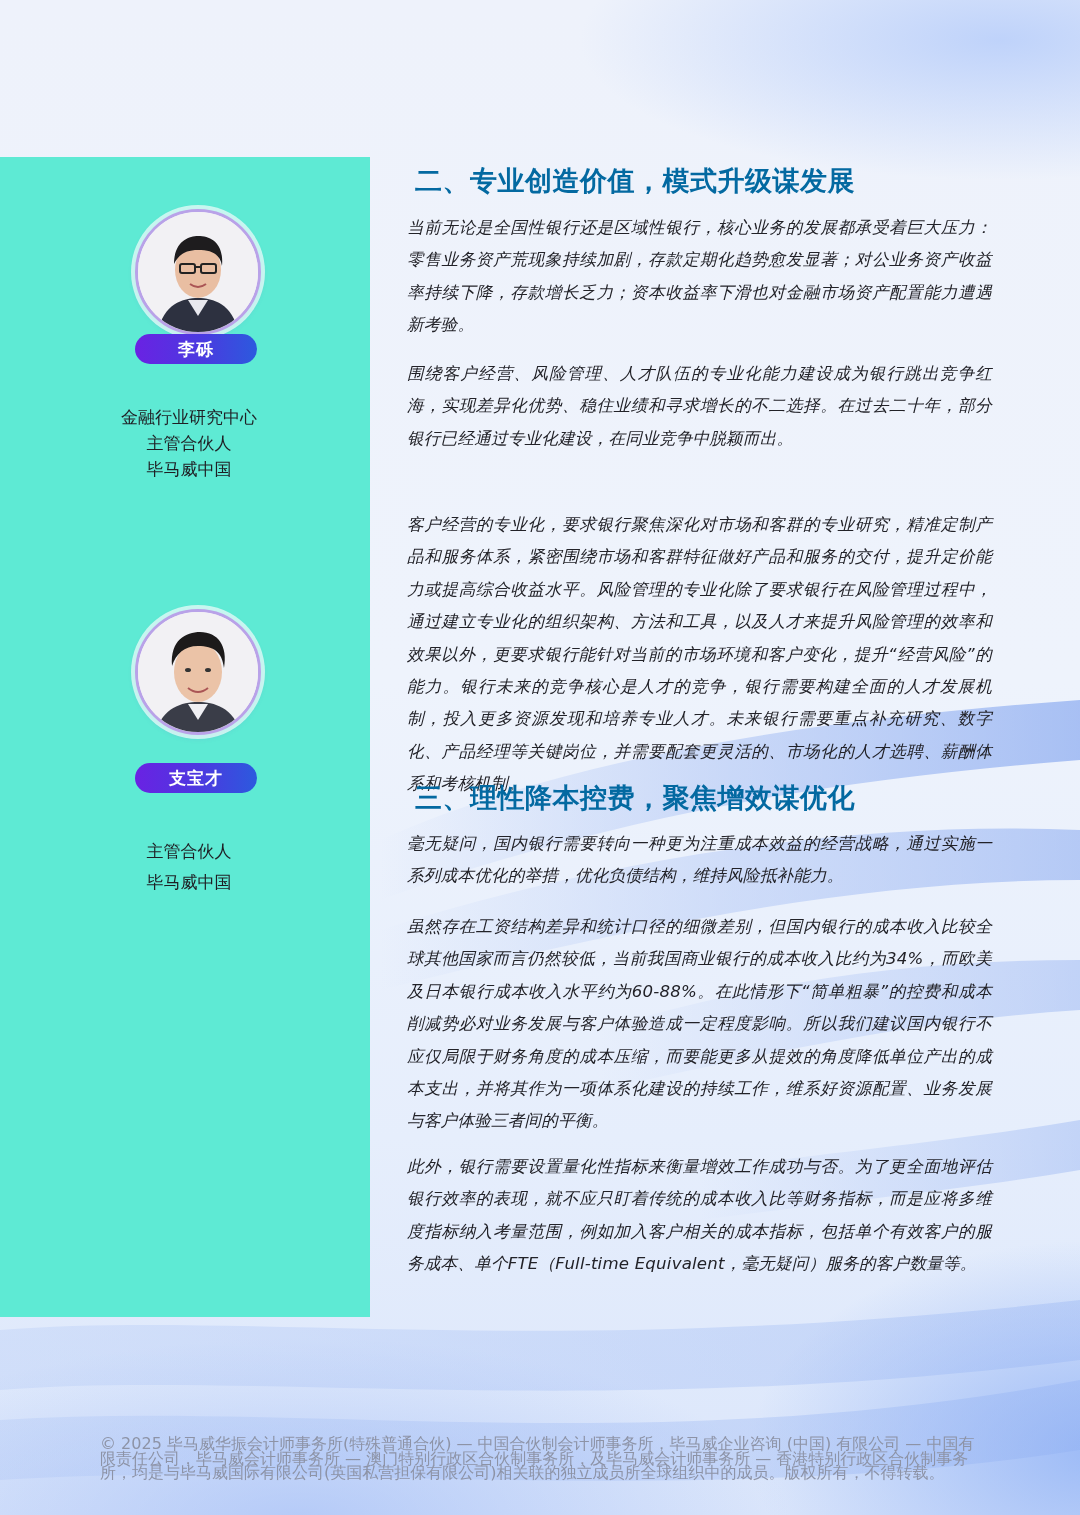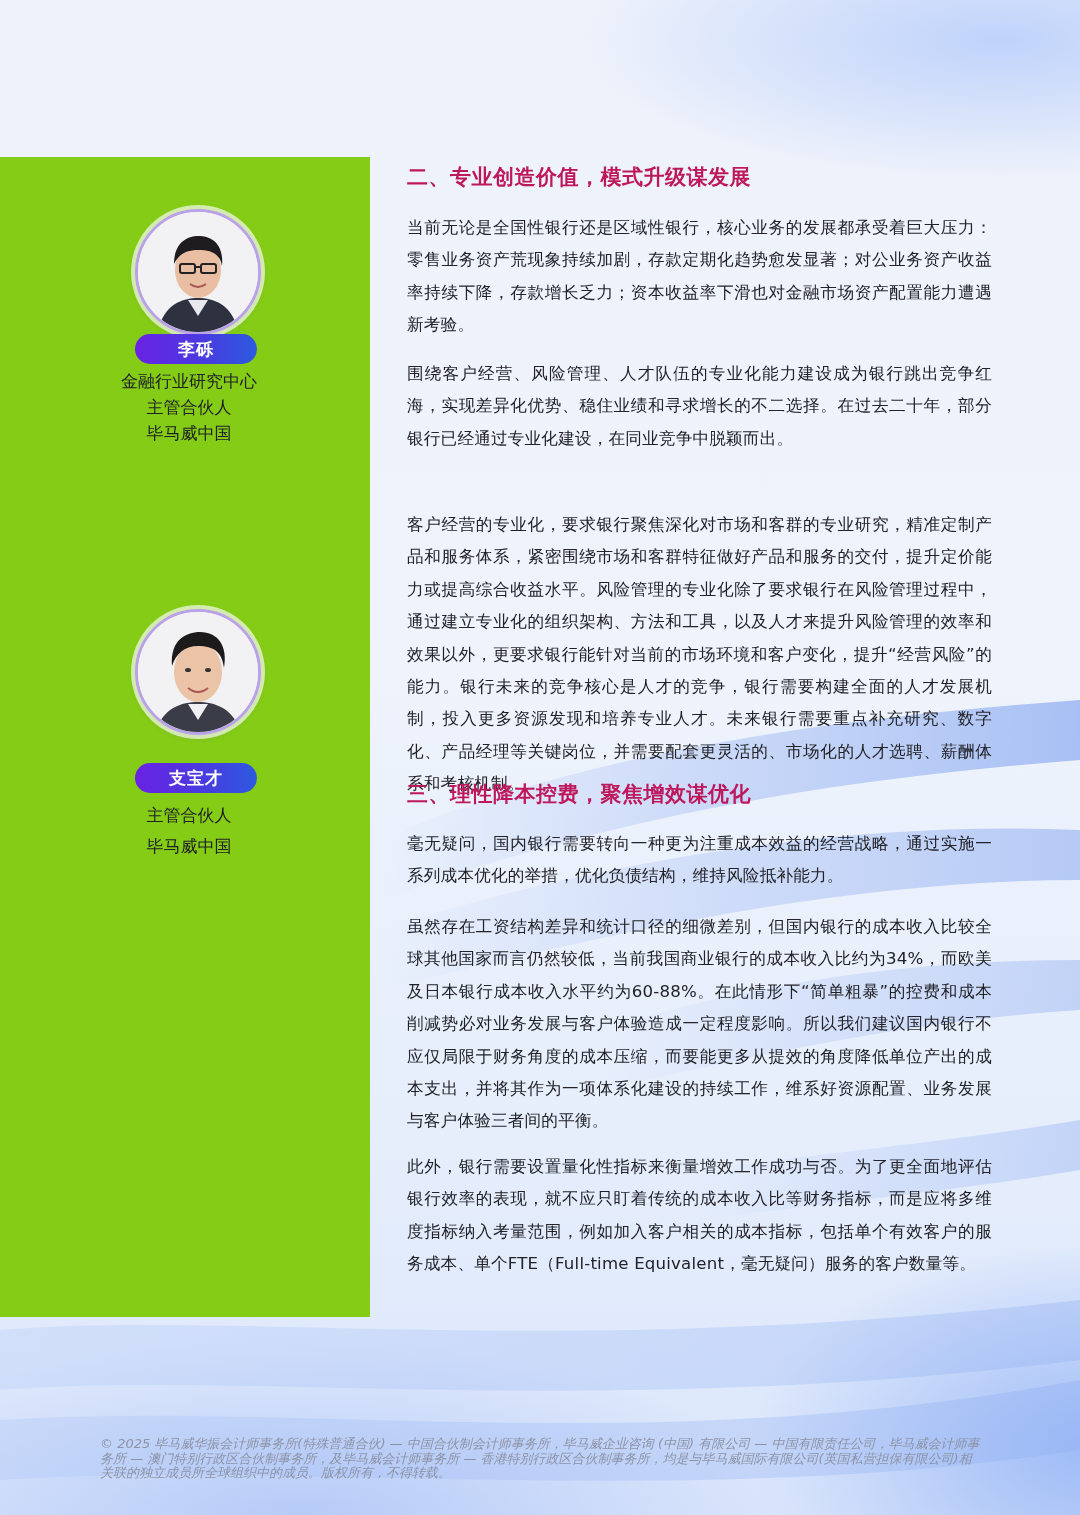--- a/index.html
+++ b/index.html
@@ -10,52 +10,52 @@
       radial-gradient(ellipse 600px 200px at 1000px 40px, rgba(175,200,250,0.75), rgba(175,200,250,0) 70%),
       radial-gradient(ellipse 500px 300px at 1100px 1450px, rgba(140,175,245,0.8), rgba(140,175,245,0) 70%),
       radial-gradient(ellipse 700px 260px at 300px 1520px, rgba(150,180,245,0.55), rgba(150,180,245,0) 70%),
       linear-gradient(180deg, #eef2fb 0%, #eef3fc 45%, #e6eefc 75%, #dbe6fb 100%);
   }
   .waves {
     position: absolute; left: 0; top: 0; width: 1080px; height: 1515px; pointer-events: none;
   }
   .sidebar {
     position: absolute; left: 0; top: 157px; width: 370px; height: 1160px;
-    background: #84cc16;
+    background: #5eead4;
   }
   .avatar {
     position: absolute; left: 135px; width: 120px; height: 120px; border-radius: 50%;
     background: #f5f3f8;
     border: 3px solid #b9a2e8;
     box-shadow: 0 0 0 4px rgba(255,255,255,0.65), 0 2px 6px rgba(120,80,200,0.25);
     overflow: hidden;
   }
   .avatar svg { display: block; }
   .name-pill {
     position: absolute; left: 135px; width: 122px; height: 30px; border-radius: 15px;
     background: linear-gradient(90deg, #6a22e3 0%, #4a3ae0 55%, #2c5ade 100%);
     color: #ffffff; font-weight: bold; font-size: 17px; line-height: 30px; text-align: center;
     letter-spacing: 1px;
   }
   .role {
     position: absolute; left: 0; width: 378px; text-align: center;
-    font-size: 17px; line-height: 27px; color: #1f1f24;
+    font-size: 17px; line-height: 27px; color: #1f1f24; margin-top: 36px;
   }
   .content { position: absolute; left: 407px; top: 0; width: 585px; }
   .h2 {
-    position: absolute; left: 0; font-size: 21px; font-weight: bold; color: #be185d;
+    position: absolute; left: 8px; font-size: 27px; font-weight: bold; color: #0369a1;
     letter-spacing: 0.5px; white-space: nowrap;
   }
   .para {
     position: absolute; left: 0; width: 585px; font-size: 16.6px; line-height: 32.4px;
-    color: #222228; text-align: justify; letter-spacing: 0.2px;
+    color: #222228; text-align: justify; letter-spacing: 0.2px; font-style: italic;
   }
   .footer {
     position: absolute; left: 100px; top: 1437px; width: 880px;
-    font-size: 13px; line-height: 14.5px; color: #8d93a6; font-style: italic;
+    font-size: 16px; line-height: 14.5px; color: #8d93a6;
   }
 </style>
 </head>
 <body>
 
 <svg class="waves" viewBox="0 0 1080 1515" preserveAspectRatio="none">
   <defs>
     <linearGradient id="wv" x1="0" y1="0" x2="1" y2="0">
       <stop offset="0" stop-color="#9db8f3" stop-opacity="0"></stop>
       <stop offset="0.5" stop-color="#9db8f3" stop-opacity="0.45"></stop>

